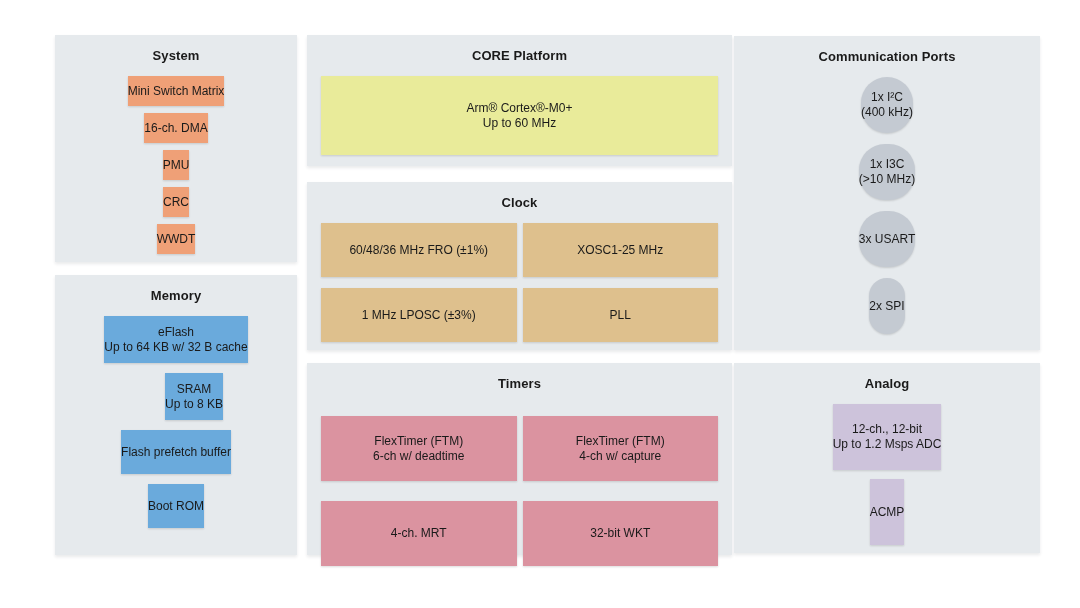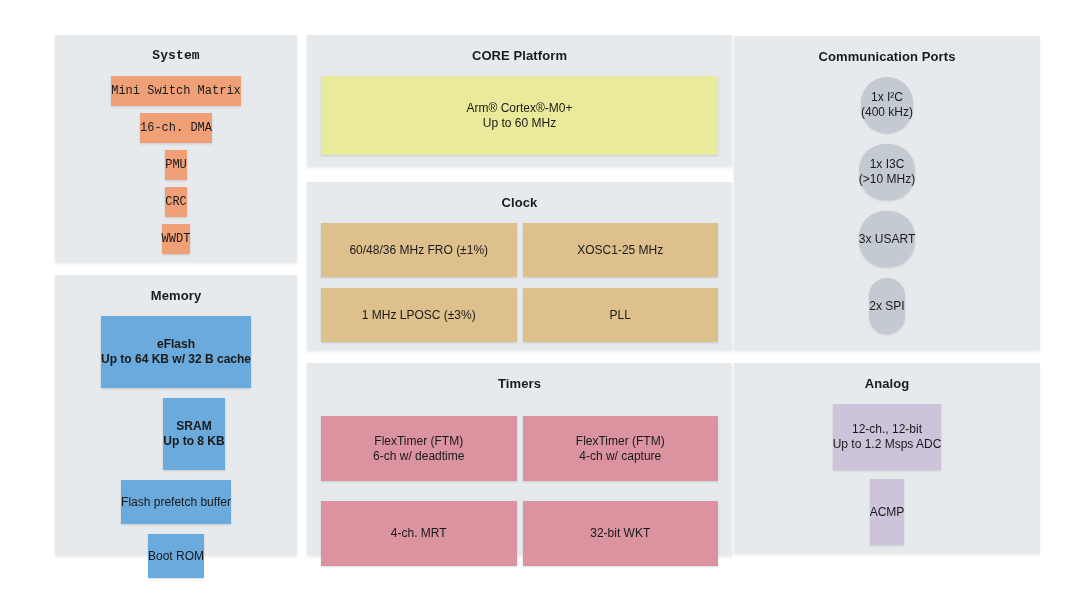--- a/index.html
+++ b/index.html
@@ -48,32 +48,32 @@
     display: flex;
     align-items: center;
     justify-content: center;
     text-align: center;
     font-size: 12px;
     line-height: 15px;
     white-space: pre-line;
     box-shadow: 0 1px 2px rgba(0,0,0,0.14);
   }
   
-  .p-system { left: 55px;  top: 35px;  width: 242px; height: 227px; font-family: Liberation Mono, monospace; }
+  .p-system { left: 55px;  top: 35px;  width: 242px; height: 227px; }
   .p-memory { left: 55px;  top: 275px; width: 242px; height: 280px; }
   .p-core   { left: 307px; top: 35px;  width: 425px; height: 131px; }
   .p-clock  { left: 307px; top: 182px; width: 425px; height: 168px; }
   .p-timers { left: 307px; top: 363px; width: 425px; height: 192px; }
   .p-comm   { left: 734px; top: 36px;  width: 306px; height: 314px; }
   .p-analog { left: 734px; top: 363px; width: 306px; height: 190px; }
   
   .p-system .blocks { row-gap: 7px; }
   .p-system .block  { height: 30px; }
   .p-memory .blocks { row-gap: 10px; }
-  .p-memory .block.tall  { height: 72px; font-weight: bold; }
+  .p-memory .block.tall  { height: 47px; }
   .p-memory .block.short { height: 44px; }
   .p-core .block    { height: 79px; }
   .p-clock .blocks  { row-gap: 11px; }
   .p-clock .block   { height: 54px; }
   .p-timers .blocks { row-gap: 20px; margin-top: 24px; }
   .p-timers .block  { height: 65px; }
   .p-comm .blocks   { row-gap: 11px; }
   .p-comm .block    { height: 56px; border-radius: 26px; }
   .p-analog .blocks { row-gap: 9px; }
   .p-analog .block  { height: 66px; }

